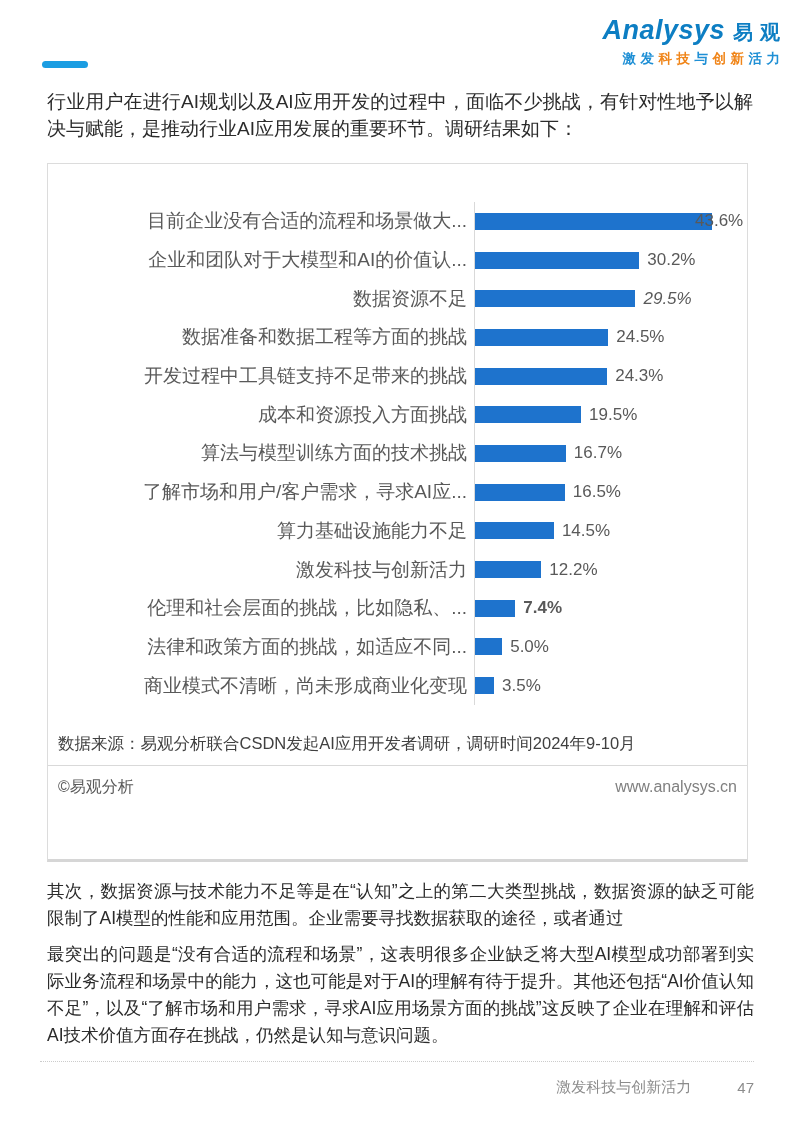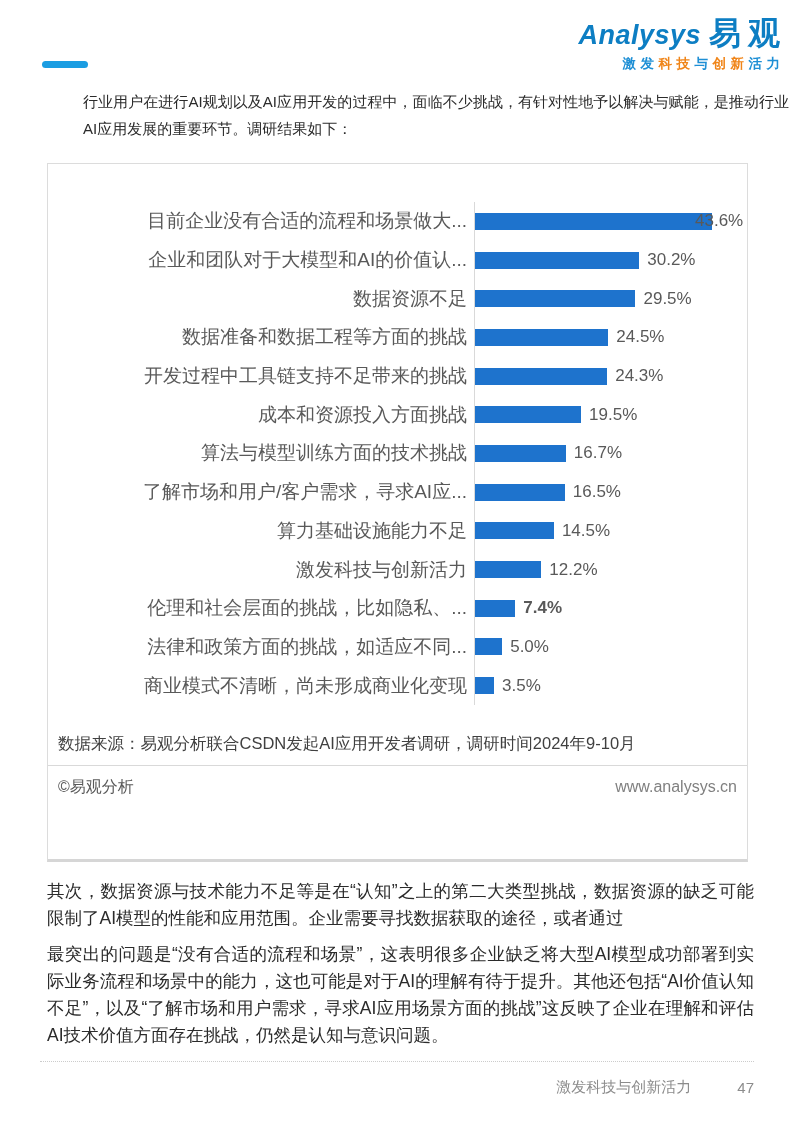--- a/index.html
+++ b/index.html
@@ -36,43 +36,42 @@
   }
   .brand-en {
     color: #0D7EC3;
     font-size: 27px;
     font-weight: bold;
     font-style: italic;
     letter-spacing: 0.5px;
   }
   .brand-cn {
     color: #0D7EC3;
-    font-size: 32px;
+    font-size: 20px;
     font-weight: bold;
     letter-spacing: 7px;
     margin-right: -7px;
   }
   .logo-tagline {
     margin-top: 6px;
     font-size: 13.5px;
     font-weight: bold;
     letter-spacing: 4.5px;
     margin-right: -4.5px;
   }
 
   
   .intro {
     position: absolute;
     left: 47px; top: 88px;
     width: 706px;
-    font-size: 15px;
+    font-size: 19px;
     line-height: 27px;
     color: #2b2b2b;
     text-align: justify;
-    margin-left: 36px;
   }
   .analysis {
     position: absolute;
     left: 47px; top: 878px;
     width: 707px;
     font-size: 17.5px;
     line-height: 27px;
     color: #2b2b2b;
     text-align: justify;
   }
@@ -192,21 +191,21 @@
           <div class="clabel">企业和团队对于大模型和AI的价值认...</div>
           <div class="cplot">
             <div class="cbar" style="width: 60.4%; background: rgb(30, 115, 205);"></div>
             <span class="cval" style="left: min(60.4% + 8px, 100% - 52px);">30.2%</span>
           </div>
         </div>
         <div class="crow">
           <div class="clabel">数据资源不足</div>
           <div class="cplot">
             <div class="cbar" style="width: 59%; background: rgb(30, 115, 205);"></div>
-            <span class="cval" style="left: min(59% + 8px, 100% - 52px);">29.5%</span>
+            <span class="cval" style="left: min(59% + 8px, 100% - 52px); font-style: italic;">29.5%</span>
           </div>
         </div>
         <div class="crow">
           <div class="clabel">数据准备和数据工程等方面的挑战</div>
           <div class="cplot">
             <div class="cbar" style="width: 49%; background: rgb(30, 115, 205);"></div>
             <span class="cval" style="left: min(49% + 8px, 100% - 52px);">24.5%</span>
           </div>
         </div>
         <div class="crow">

